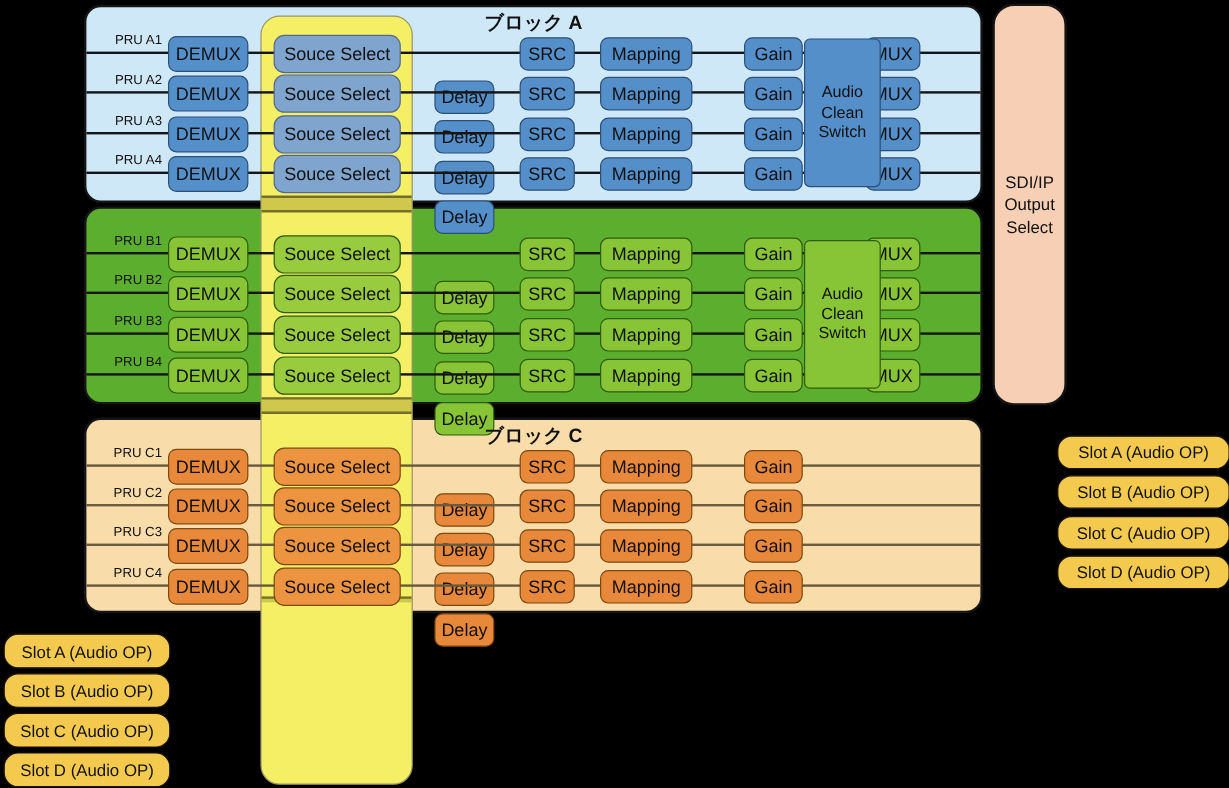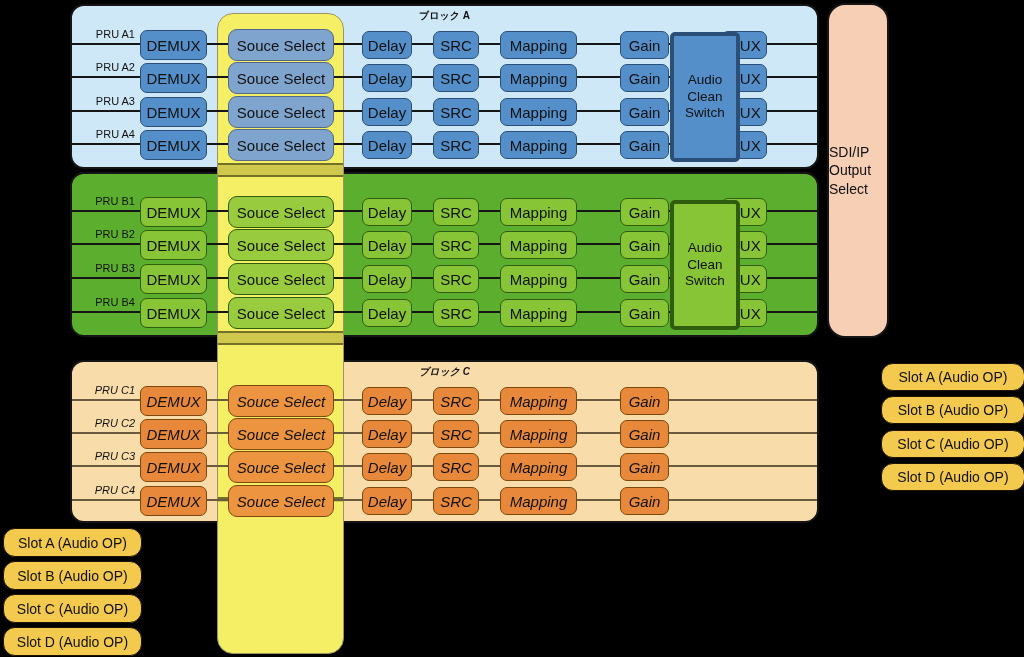--- a/index.html
+++ b/index.html
@@ -1,61 +1,61 @@
 <!DOCTYPE html>
 <html style="--canvas-bg: #000000; --panel-bg: #F6CFB5; --band-bg: #F5EF65; --slot-bg: #F3C94E; --block-a-bg: #CFE8F8; --block-a-box: #548FCA; --block-a-souce: #7FA5CE; --block-b-bg: #5CAE2E; --block-b-box: #87C436; --block-b-souce: #98CC3E; --block-c-bg: #F8DCA9; --block-c-box: #E8883A; --block-c-souce: #EC9440;"><head>
 <meta charset="utf-8">
 <style>
   html,body{margin:0;padding:0;background:#000;}
   .stage{position:relative;width:1024px;height:657px;background:var(--canvas-bg,#000);
          font-family:"Liberation Sans","DejaVu Sans",sans-serif;color:#111;overflow:hidden;}
 
   
   .panel{position:absolute;background:var(--panel-bg);border:2px solid #151515;border-radius:18px;
-         display:flex;align-items:center;justify-content:center;text-align:left;
+         display:flex;align-items:center;justify-content:center;text-align:center;
          font-size:14px;line-height:1.32;}
   .panel-input{left:3px;top:7px;width:55px;height:490px;}
   .panel-output{left:827px;top:3px;width:58px;height:331px;}
 
   
   .band{position:absolute;left:217px;top:13px;width:125px;height:639px;background:var(--band-bg);
         border:1px solid #9a9464;border-radius:16px;z-index:1;}
   .band-gap{position:absolute;left:0;right:0;background:rgba(120,110,20,.30);
             border-top:2px solid rgba(40,40,10,.55);border-bottom:2px solid rgba(40,40,10,.55);}
   .band-gap.g1{top:149px;height:10px;}
   .band-gap.g2{top:317px;height:10px;}
   .band-gap.g3{top:483px;height:3px;border-bottom:none;}
 
   
   .block{position:absolute;left:70px;width:745px;border:2px solid #151515;border-radius:14px;}
   .block-a{top:4px;height:161px;background:var(--block-a-bg);}
   .block-b{top:172px;height:161px;background:var(--block-b-bg);}
-  .block-c{top:360px;height:159px;background:var(--block-c-bg);font-style:italic;}
+  .block-c{top:348px;height:159px;background:var(--block-c-bg);}
   .block-title{position:absolute;top:3px;left:0;width:100%;text-align:center;
-               font-size:10px;font-weight:bold;z-index:2;}
+               font-size:16px;font-weight:bold;z-index:2;}
 
   
   .row{position:absolute;left:0;width:100%;height:0;z-index:2;}
   .h-line{position:absolute;left:0;right:0;top:-1px;height:2px;background:#151515;}
   .block-c .h-line{height:2px;background:#6a5a40;}
   .pru{position:absolute;left:3px;width:60px;top:-16px;text-align:right;font-size:11px;}
   .block-a .pru,.block-b .pru{font-weight:normal;}
 
   .box{position:absolute;display:flex;align-items:center;justify-content:center;
        font-size:15px;border-radius:7px;border:1px solid #000;top:-13px;height:26px;z-index:2;}
   .m-demux{left:68px;width:65px;height:28px;top:-14px;}
   .m-souce{left:156px;width:104px;height:30px;top:-15px;border-radius:9px;}
-  .m-delay{left:290px;width:48px;}
+  .m-delay{left:290px;width:48px;margin-top:36px;}
   .m-src{left:361px;width:44px;}
   .m-mapping{left:428px;width:75px;}
   .m-gain{left:528px;width:47px;margin-left:20px;}
   .m-mux{left:649px;width:44px;}
   .acs{position:absolute;left:598px;top:26px;width:62px;height:122px;z-index:2;
        display:flex;align-items:center;justify-content:center;text-align:center;
-       font-size:13.5px;line-height:1.25;border:4px solid #a21caf;border-radius:5px;}
+       font-size:13.5px;line-height:1.25;border:1px solid #a21caf;border-radius:5px;}
 
   .block-a .box,.block-a .acs{background:var(--block-a-box);border-color:#2c4f78;}
   .block-a .m-souce{background:var(--block-a-souce);border-color:#53688a;}
   .block-b .box,.block-b .acs{background:var(--block-b-box);border-color:#2f5c0d;}
   .block-b .m-souce{background:var(--block-b-souce);}
   .block-c .box{background:var(--block-c-box);border-color:#7d480e;}
   .block-c .m-souce{background:var(--block-c-souce);}
 
   
   .slot{position:absolute;background:var(--slot-bg);border:1.5px solid #1c1400;border-radius:12px;

